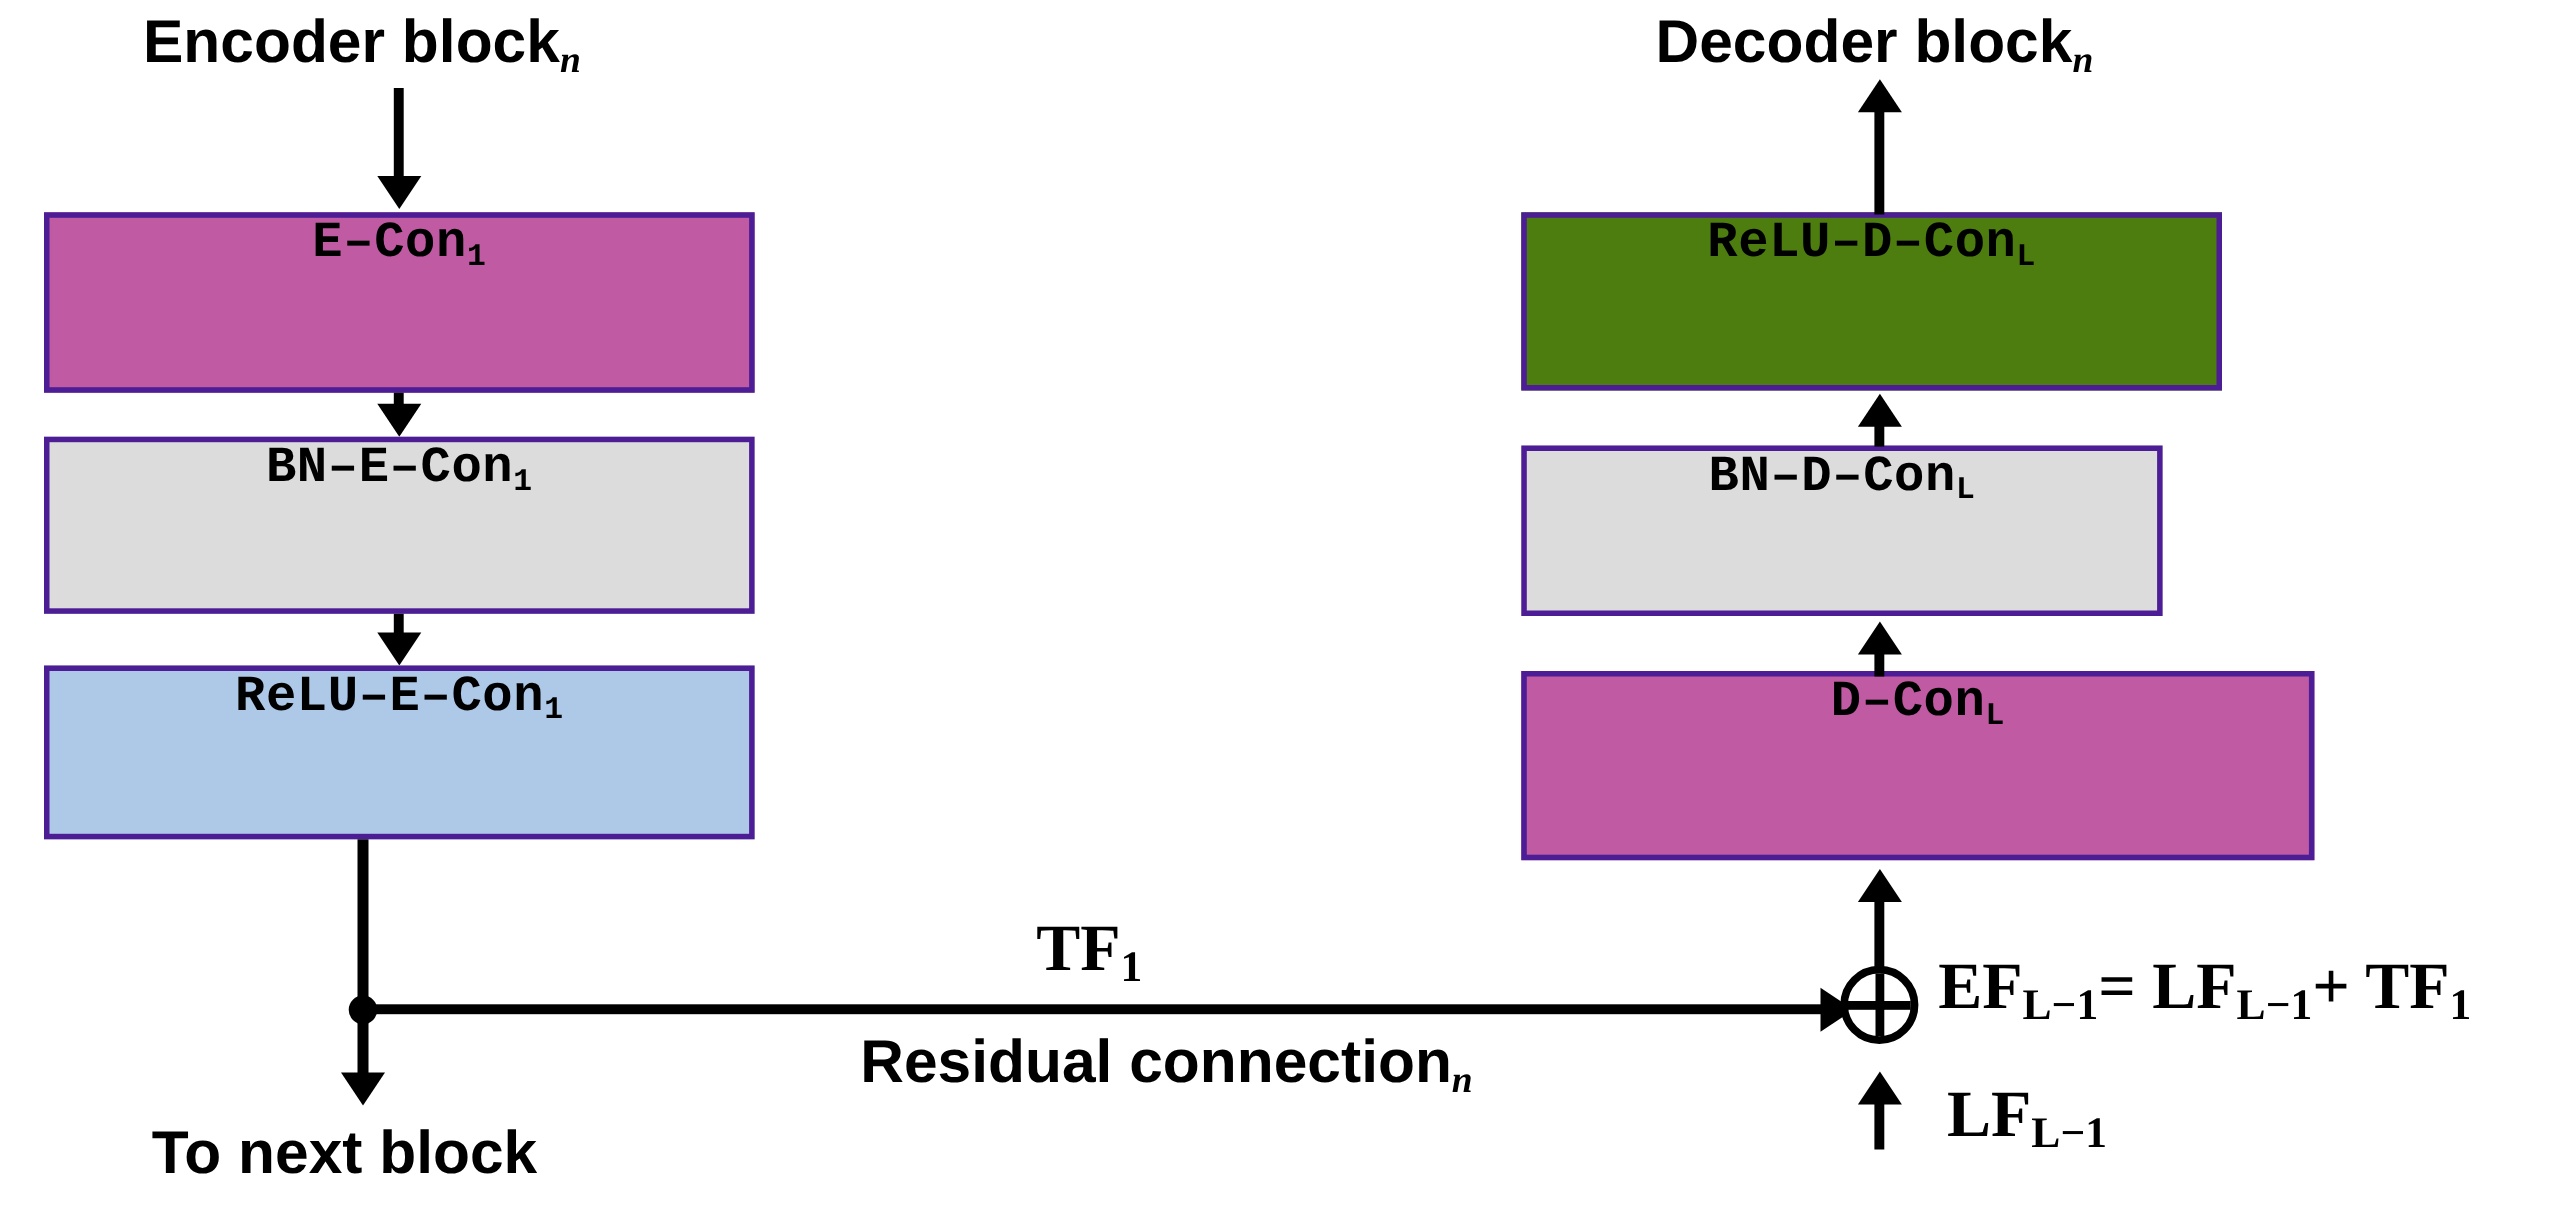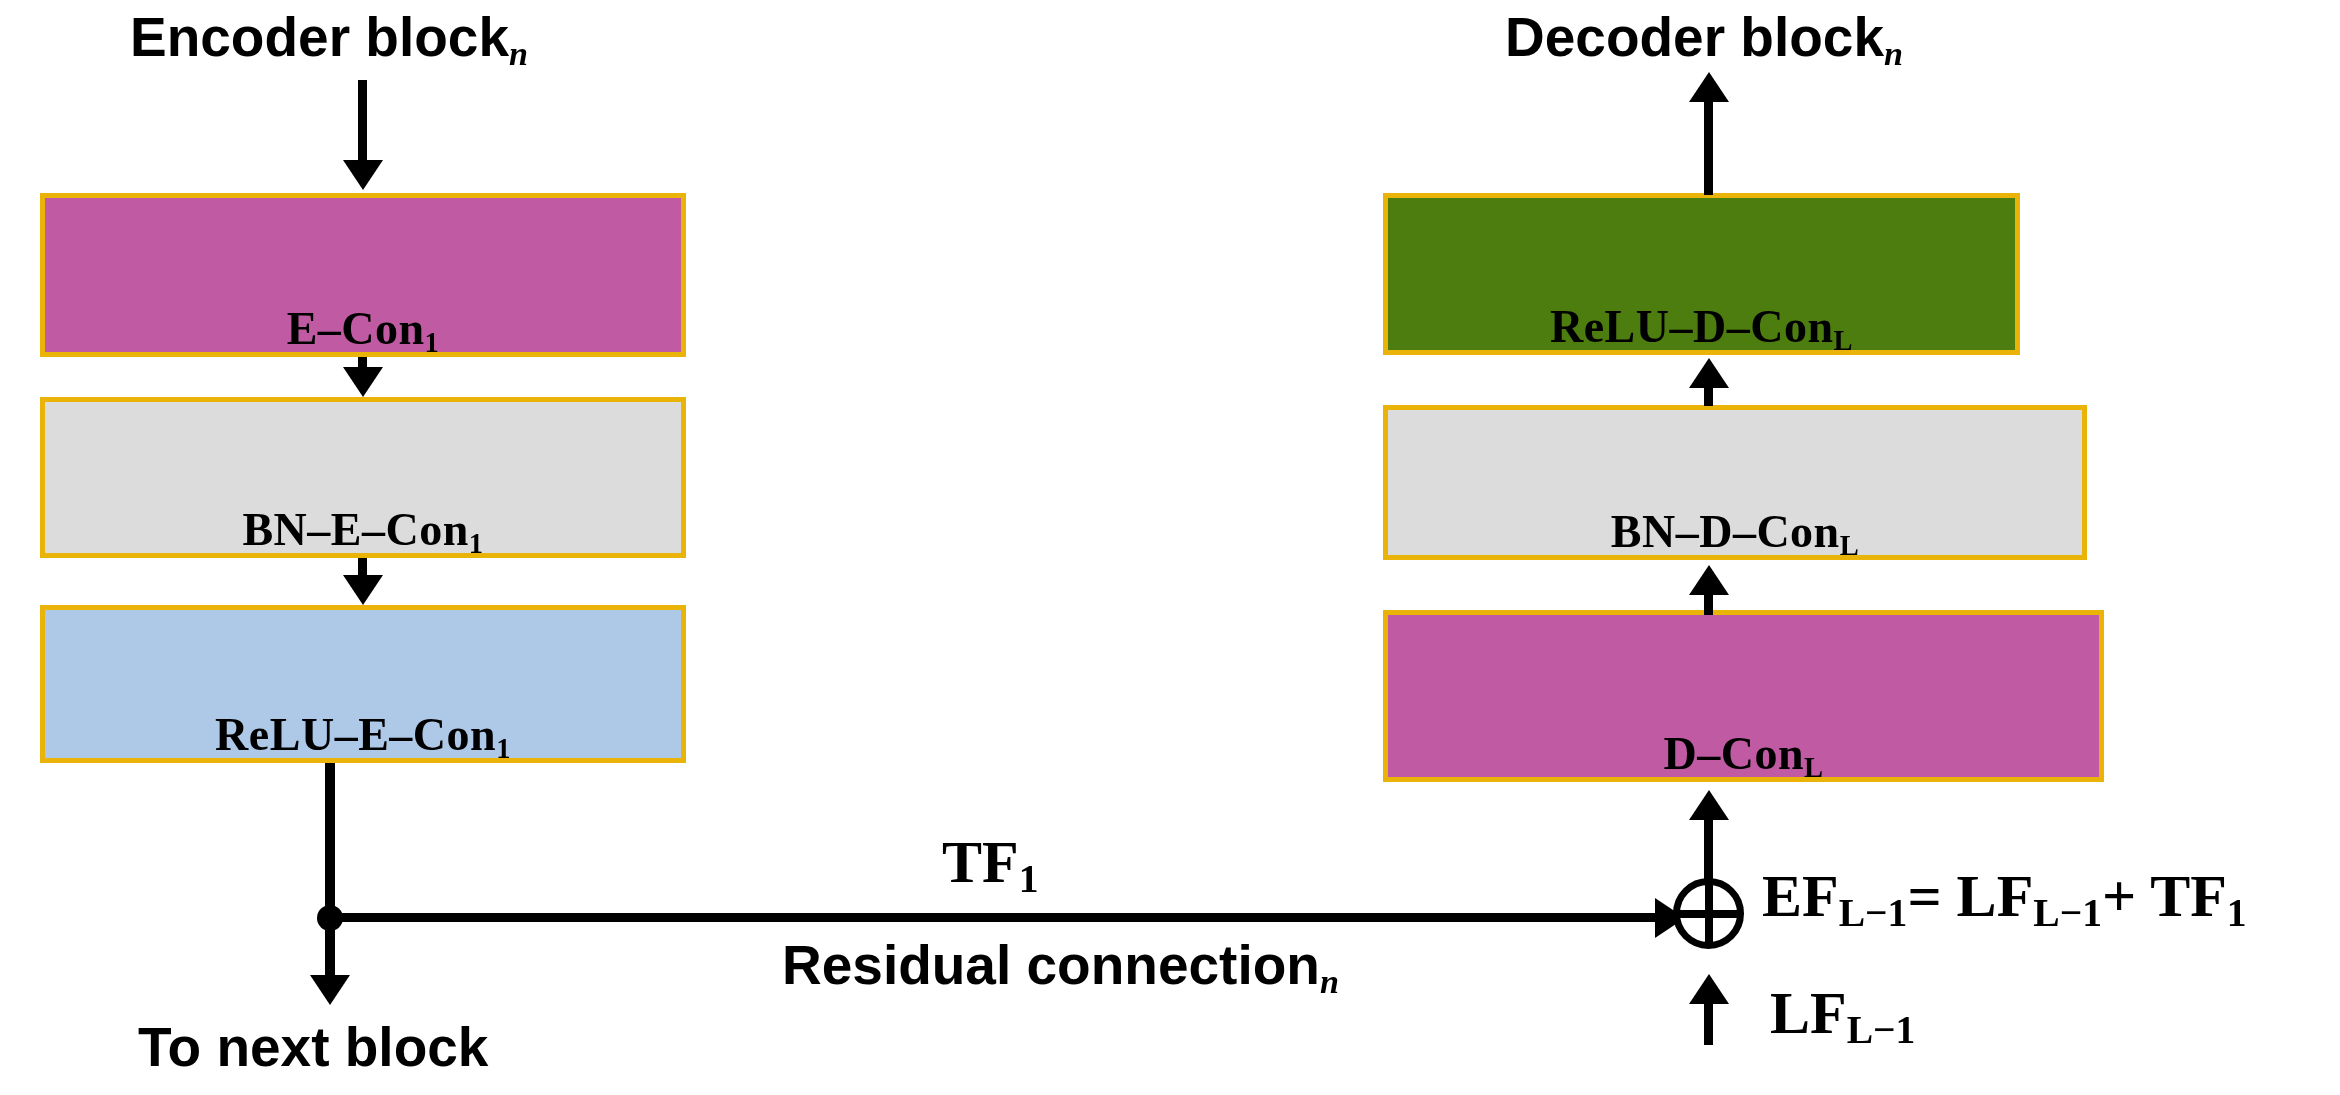--- a/index.html
+++ b/index.html
@@ -13,25 +13,25 @@
   #canvas {
     position: relative;
     width: 2340px;
     height: 1095px;
     background: #ffffff;
     overflow: hidden;
   }
   .blk {
     position: absolute;
     box-sizing: border-box;
-    border: 5px solid #eab308;
+    border: 5px solid #4c1d95;
     display: flex;
-    align-items: flex-end;
+    align-items: flex-start;
     justify-content: center;
-    font-family: Liberation Serif, serif;
+    font-family: Liberation Mono, monospace;
     font-weight: bold;
     color: #000000;
     letter-spacing: 0.5px;
   }
   .blk .lbl {
     font-size: 46px;
     line-height: 1;
     white-space: nowrap;
   }
   .blk .lbl sub {
@@ -220,21 +220,21 @@
 
   <div class="blk" style="left:1383px; top:610px; width:721px; height:172px; background:#c05ba3;">
     <span class="lbl">
       <span>D–Con</span><sub>L</sub>
     </span>
   </div>
 
   <div class="vline" style="left:1704px; top:575px; height:40px;"></div>
   <div class="arrow-up" style="left:1689px; top:565px;"></div>
 
-  <div class="blk" style="left:1383px; top:405px; width:704px; height:155px; background:#dcdcdc;">
+  <div class="blk" style="left:1383px; top:405px; width:583px; height:155px; background:#dcdcdc;">
     <span class="lbl">
       <span>BN–D–Con</span><sub>L</sub>
     </span>
   </div>
 
   <div class="vline" style="left:1704px; top:368px; height:38px;"></div>
   <div class="arrow-up" style="left:1689px; top:358px;"></div>
 
   <div class="blk" style="left:1383px; top:193px; width:637px; height:162px; background:#4d7c0f;">
     <span class="lbl">

